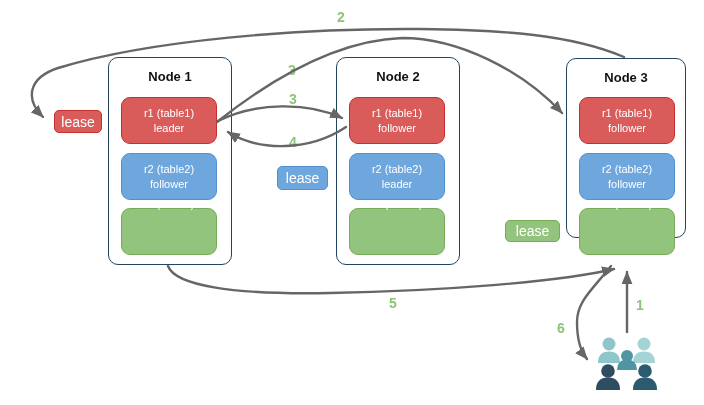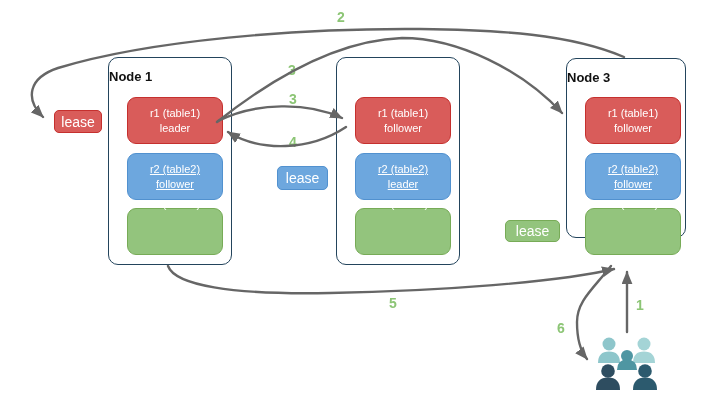--- a/index.html
+++ b/index.html
@@ -5,29 +5,29 @@
   html,body{margin:0;padding:0;background:#ffffff;}
   .canvas{
     position:relative;width:704px;height:405px;background:#ffffff;overflow:hidden;
     font-family:"Liberation Sans","DejaVu Sans",sans-serif;
   }
   .node{
     position:absolute;background:#ffffff;border:1.5px solid #23445c;border-radius:10px;
     box-sizing:border-box;
   }
   .node-title{
-    text-align:left;margin-top:11px;font-weight:bold;font-size:13px;color:#111111;
+    text-align:center;margin-top:11px;font-weight:bold;font-size:13px;color:#111111;
   }
   .replica{
-    position:absolute;left:18px;width:96px;height:47px;border-radius:9px;border:1.5px solid;
+    position:absolute;left:12px;width:96px;height:47px;border-radius:9px;border:1.5px solid;
     box-sizing:border-box;display:flex;flex-direction:column;align-items:center;justify-content:center;
     color:#ffffff;font-size:11px;line-height:1.3;text-align:center;
   }
   .replica.red{background:#d95c5a;border-color:#c5302e;}
-  .replica.blue{background:#6da7de;border-color:#5191cf;text-decoration:underline;}
+  .replica.blue{background:#6da7de;border-color:#5191cf;}
   .replica.green{background:#93c47d;border-color:#77ab57;gap:40px;}
   .lease{
     position:absolute;box-sizing:border-box;border-radius:5px;border:1.5px solid;
     display:flex;align-items:center;justify-content:center;color:#ffffff;font-size:14px;
   }
   .lease.red{background:#d95c5a;border-color:#c5302e;}
   .lease.blue{background:#6da7de;border-color:#5191cf;}
   .lease.green{background:#93c47d;border-color:#77ab57;}
   .step{
     position:absolute;transform:translate(-50%,-50%);
@@ -50,20 +50,21 @@
       <span>r2 (table2)</span>
       <span>follower</span>
     </div>
     <div class="replica green" style="top:150px">
       <span>r3 (table3)</span>
       <span>follower</span>
     </div>
   </div>
 
   <div class="node" style="left:336px;top:57px;width:124px;height:208px">
+    <div class="node-title">Node 2</div>
     <div class="replica red" style="top:39px">
       <span>r1 (table1)</span>
       <span>follower</span>
     </div>
     <div class="replica blue" style="top:95px">
       <span>r2 (table2)</span>
       <span>leader</span>
     </div>
     <div class="replica green" style="top:150px">
       <span>r3 (table3)</span>

